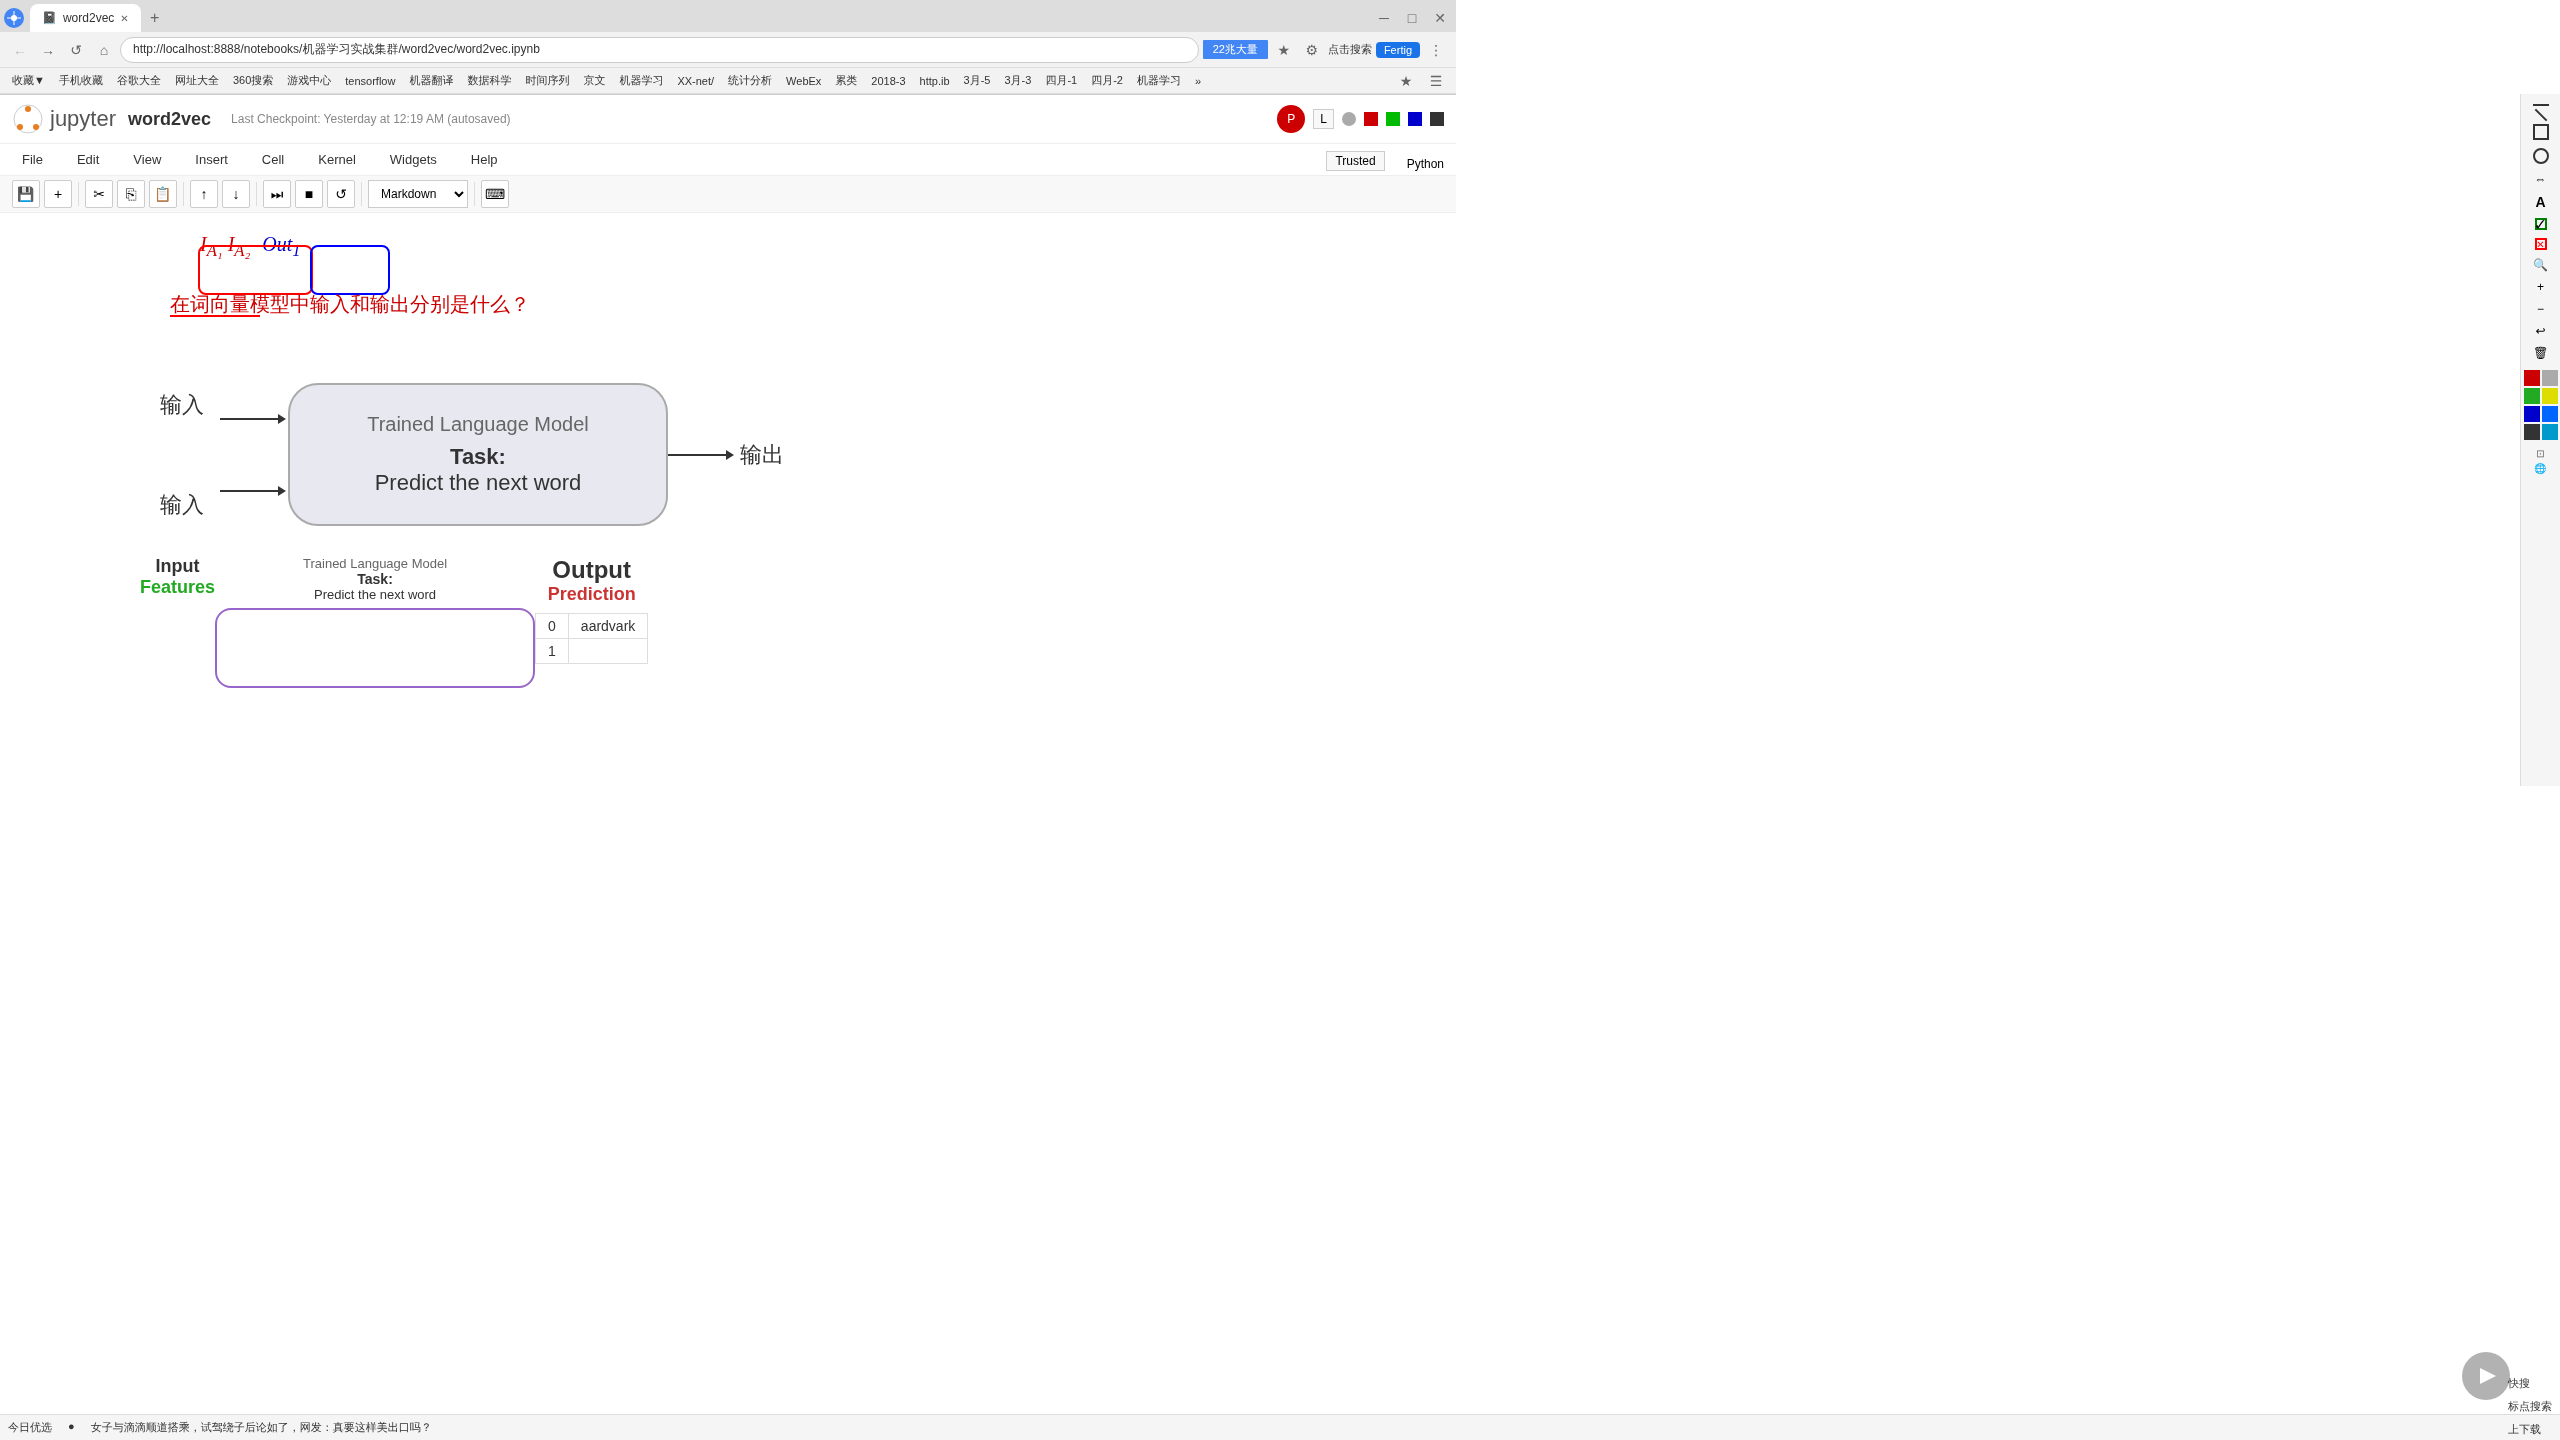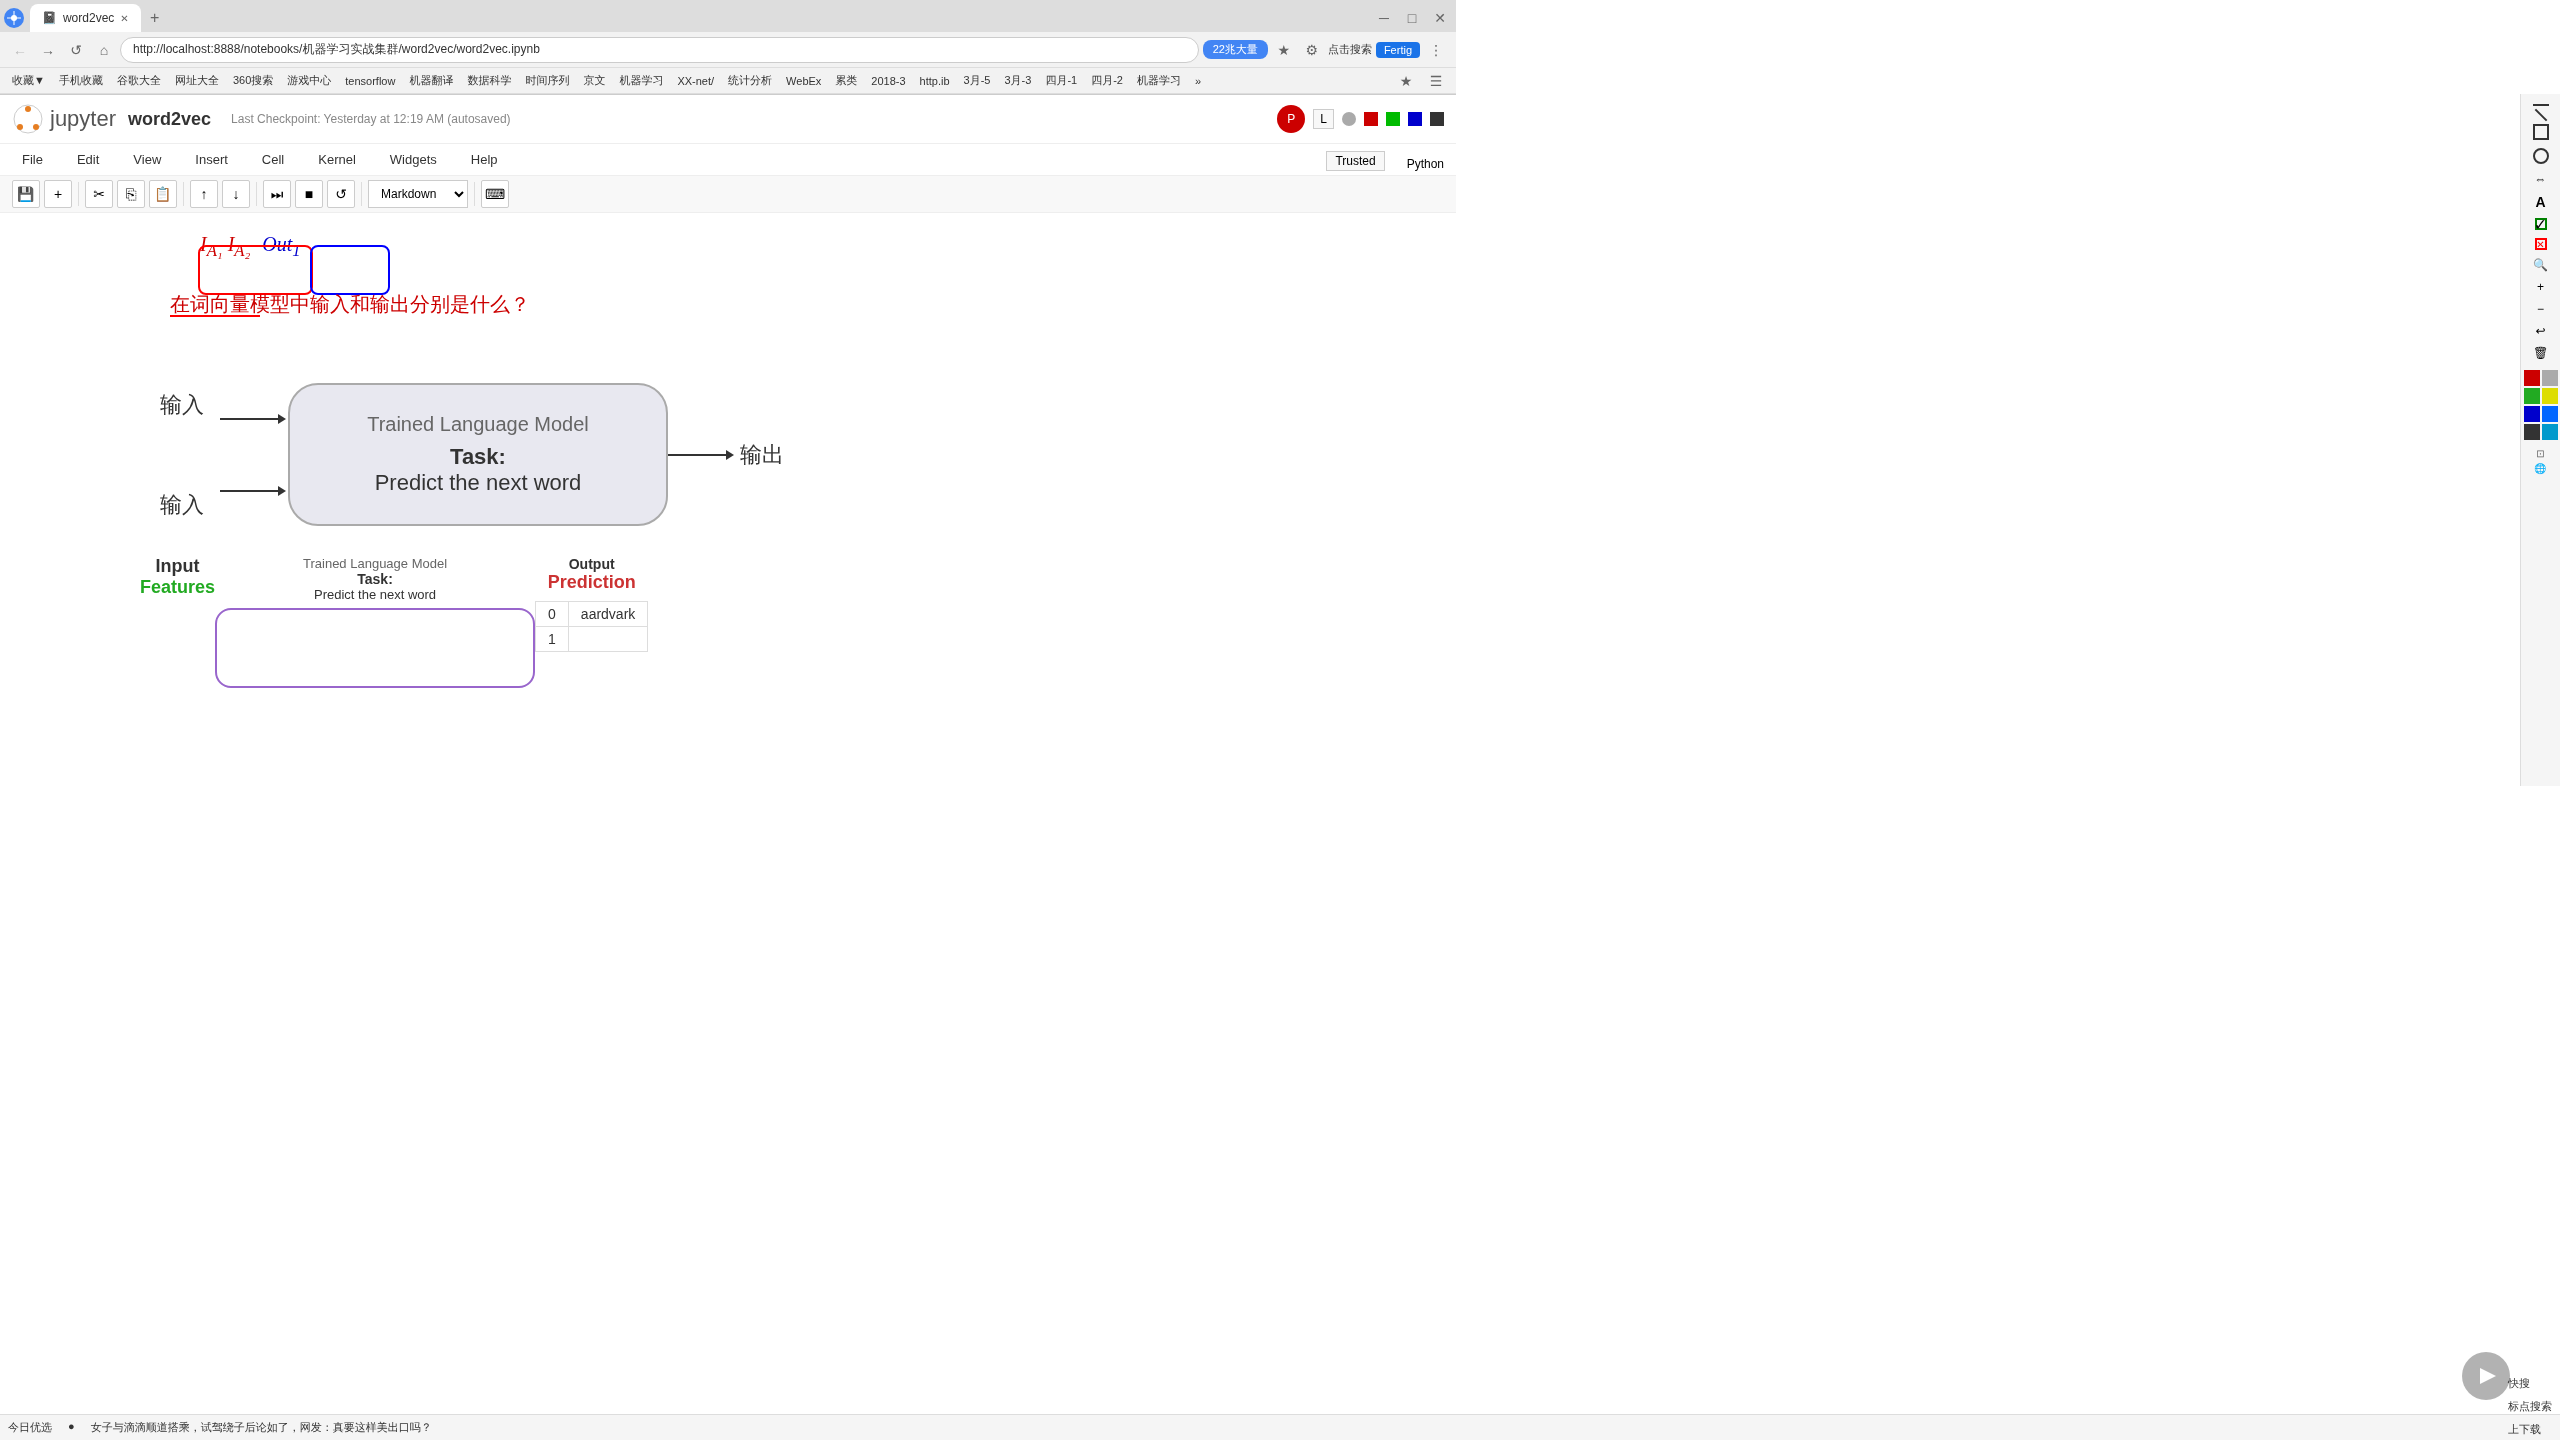--- a/index.html
+++ b/index.html
@@ -95,21 +95,21 @@
       color: #333;
       display: flex;
       align-items: center;
     }
 
     .search-btn {
       background: #4285f4;
       color: white;
       border: none;
       padding: 2px 10px;
-      border-radius: 8px;
+      border-radius: 1px;
       font-size: 11px;
       cursor: pointer;
     }
 
     .fertig-btn {
       background: #1a73e8;
       color: white;
       border: none;
       padding: 2px 8px;
       border-radius: 4px;
@@ -581,21 +581,21 @@
 
       <div style="text-align:center;">
         <div style="font-size:13px;color:#666;">Trained Language Model</div>
         <div style="font-size:14px;font-weight:bold;color:#333;">Task:</div>
         <div style="font-size:13px;color:#333;">Predict the next word</div>
 
         <div style="width:320px;height:80px;border:2px solid #9966cc;border-radius:16px;margin-top:6px;"></div>
       </div>
 
       <div style="text-align:center;">
-        <div style="font-size:14px;font-weight:bold;color:#333;">Output</div>
+        <div style="font-size:24px;font-weight:bold;color:#333;">Output</div>
         <div style="font-size:18px;font-weight:bold;color:#cc3333;">Prediction</div>
 
         <div style="margin-top:8px;">
           <table class="data-table">
             <tbody>
                 <tr>
               <td>0</td>
               <td>aardvark</td>
             </tr>
             <tr>

